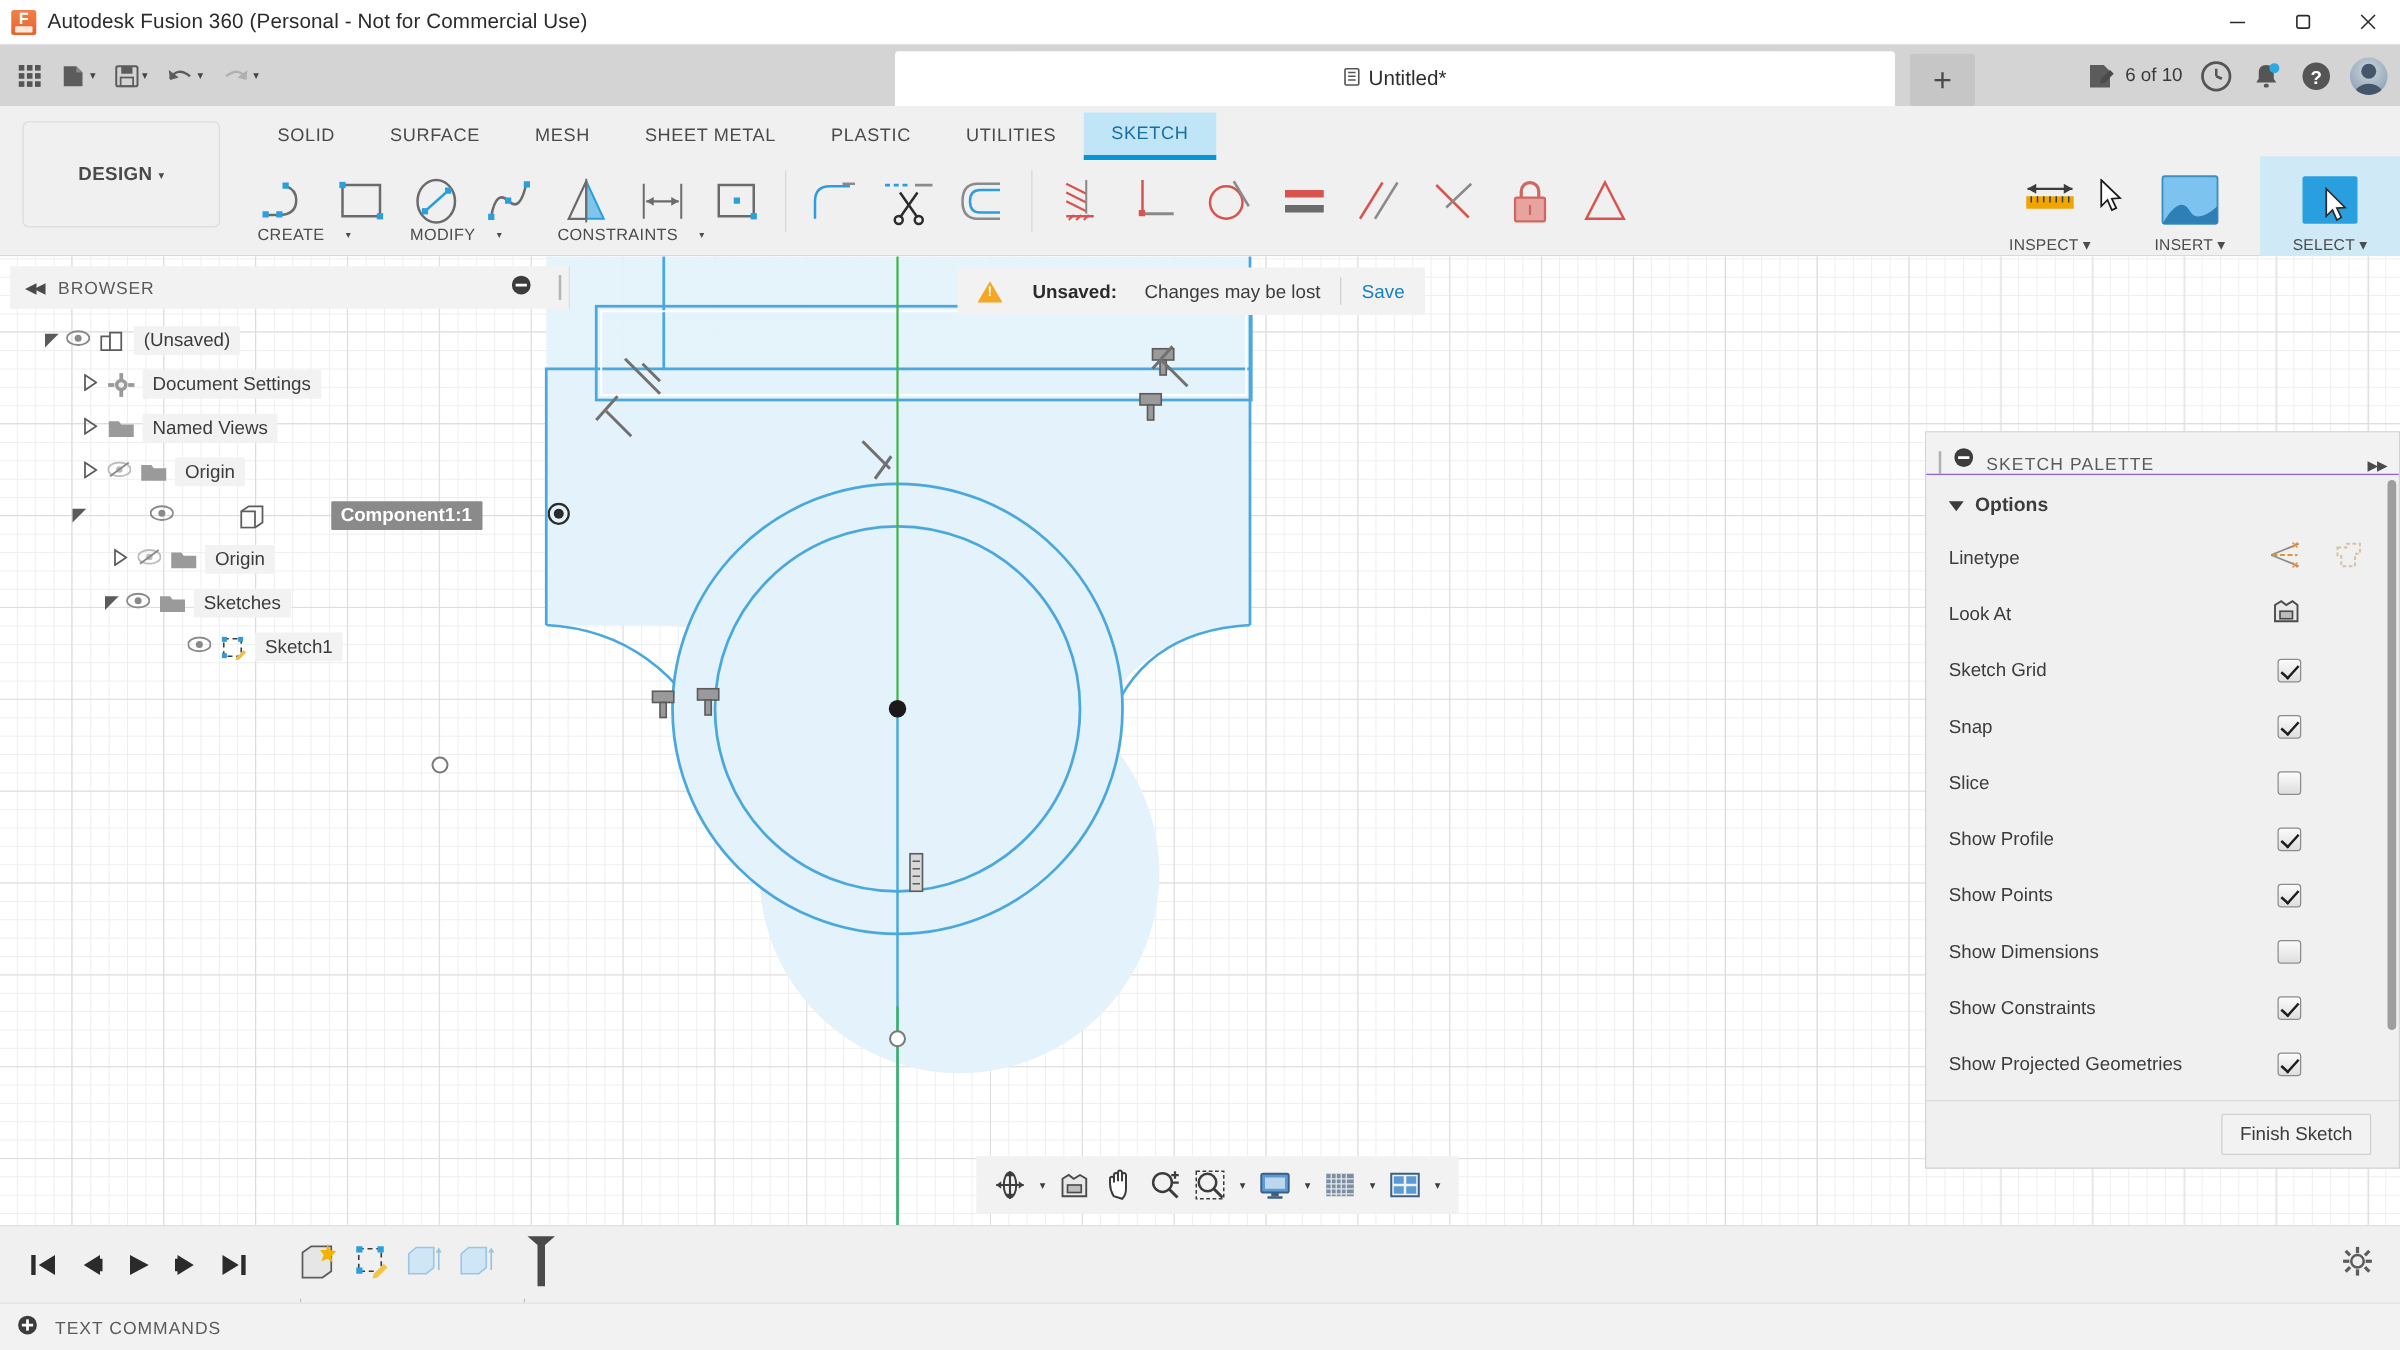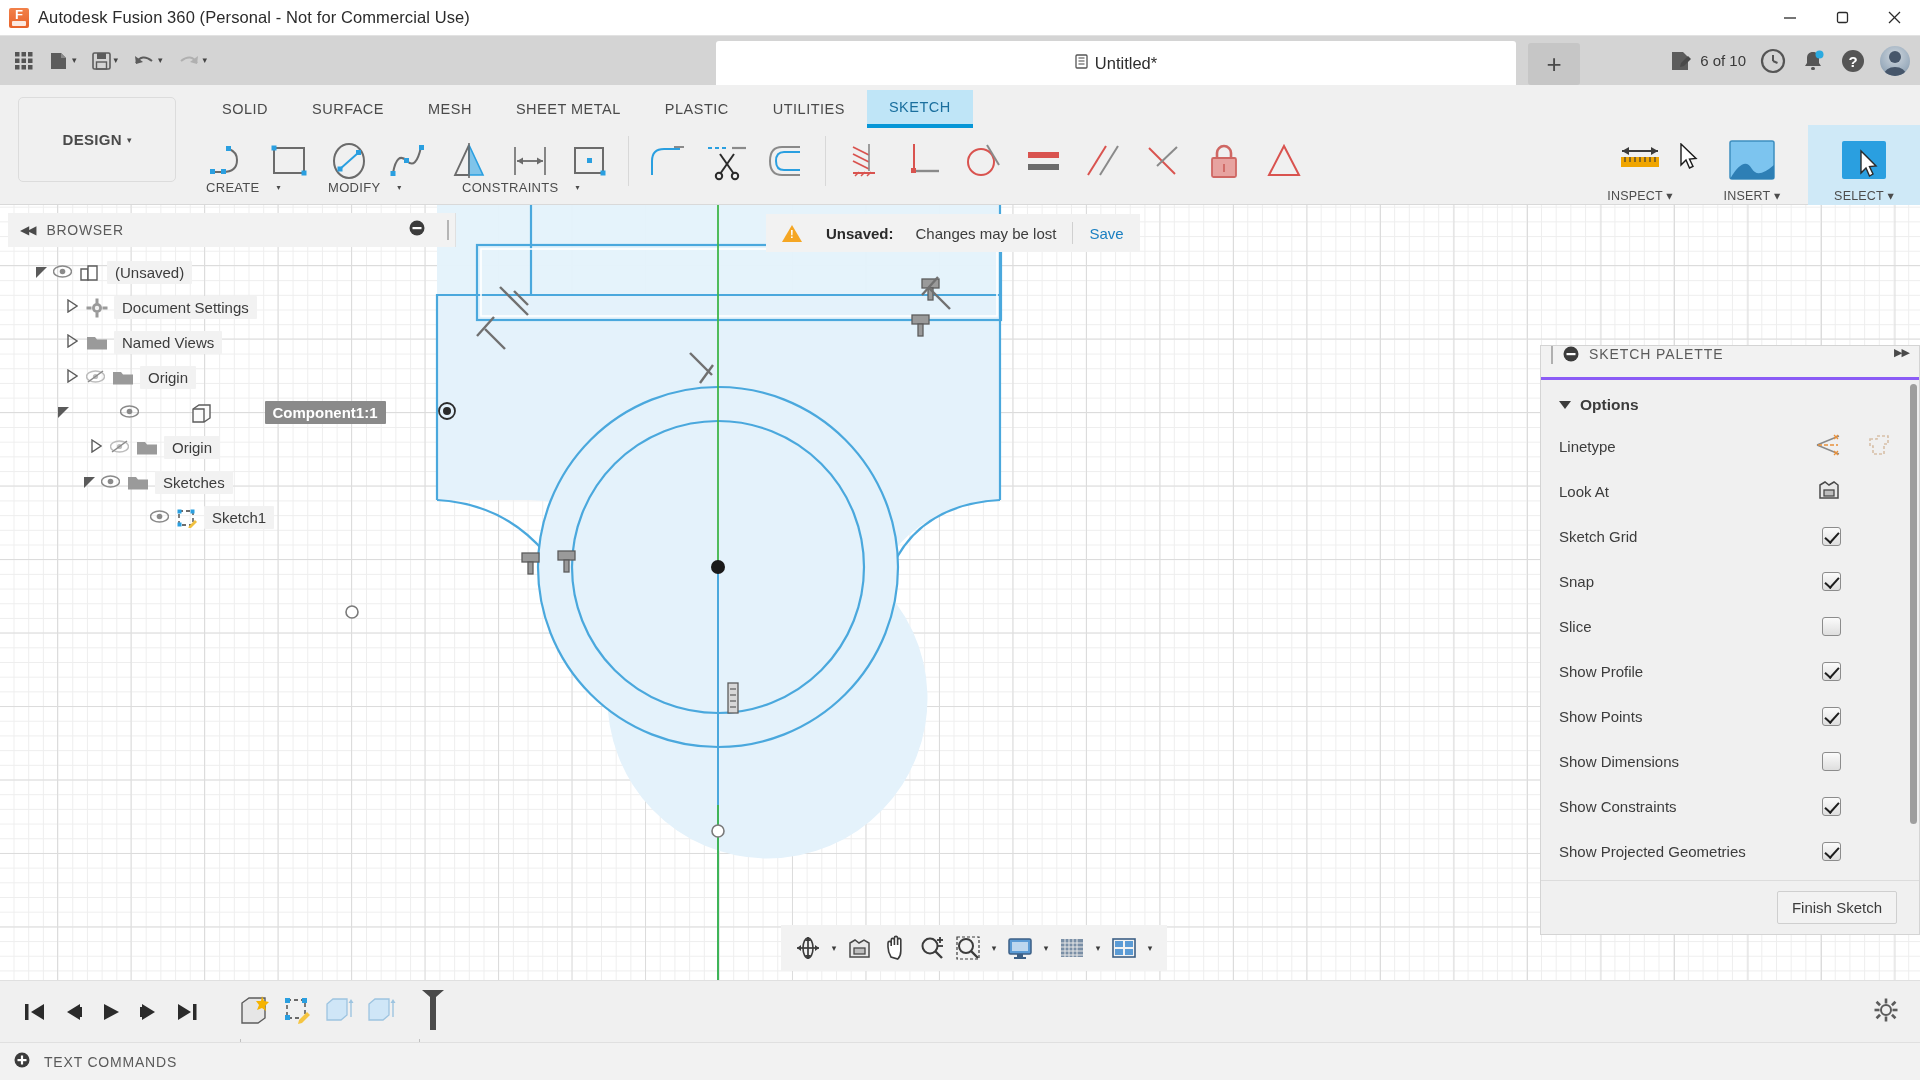--- a/index.html
+++ b/index.html
@@ -210,22 +210,22 @@
   .c-plus { position: absolute; right: 30px; }
   .c-grip { position: absolute; right: 6px; width: 2px; height: 20px;
     border-left: 1px solid #b5b5b5; border-right: 1px solid #b5b5b5; }
 
   
   .palette {
     position: absolute; right: 0; top: 345px; width: 380px;
     background: #f0f0f0; border: 1px solid #d4d4d4;
   }
   .pal-head {
-    height: 34px; background: #f2f2f2; display: flex; align-items: flex-start; gap: 10px;
-    padding: 0 10px; border-bottom: 3px solid #8b5cf6;
+    height: 34px; background: #f2f2f2; display: flex; align-items: flex-end; gap: 10px;
+    padding: 0 10px; border-bottom: 1px solid #8b5cf6;
   }
   .pal-grip { width: 2px; height: 18px; border-left: 1px solid #b0b0b0; border-right: 1px solid #b0b0b0; }
   .pal-title { font-size: 14px; color: #5a5a5a; letter-spacing: .9px; }
   .pal-expand { margin-left: auto; font-size: 11px; color: #4a4a4a; letter-spacing: -1px; }
   .pal-body { padding: 10px 0 6px 0; position: relative; }
   .pal-section { display: flex; align-items: center; gap: 9px; padding: 6px 0 10px 18px; }
   .pal-section .tri { width: 0; height: 0; border-left: 6px solid transparent; border-right: 6px solid transparent;
     border-top: 8px solid #3c3c3c; }
   .pal-section .txt { font-size: 15.5px; font-weight: bold; color: #3c3c3c; }
   .prow { display: flex; align-items: center; height: 45px; padding-left: 18px; padding-right: 28px; }
@@ -571,21 +571,21 @@
             <rect x="11" y="17" width="24" height="19" rx="1.5" fill="#e7a3a0" stroke="#cf6763" stroke-width="1.8"></rect>
             <path d="M16 17 v-5 a7 7 0 0 1 14 0 v5" fill="none" stroke="#cf6763" stroke-width="2.6"></path>
             <line x1="23" y1="23" x2="23" y2="31" stroke="#cf6763" stroke-width="1.8"></line>
           </svg>
       </div>
       <div class="tool">
         <svg width="46" height="40">
             <path d="M23 5 L38 34 H8 Z" fill="none" stroke="#d9534f" stroke-width="2"></path>
           </svg>
       </div>
-      <div class="grp-label" style="left:262px;">
+      <div class="grp-label" style="left:246px;">
         <span>CONSTRAINTS</span>
         <span class="c">▾</span>
       </div>
     </div>
 
     <div class="rightgroup">
       <div class="bigtool">
         <svg width="60" height="40" style="margin-top:-10px">
           <line x1="12" y1="11" x2="48" y2="11" stroke="#3c3c3c" stroke-width="1.8"></line>
           <path d="M12 11 l7 -4 v8 z" fill="#3c3c3c"></path>

